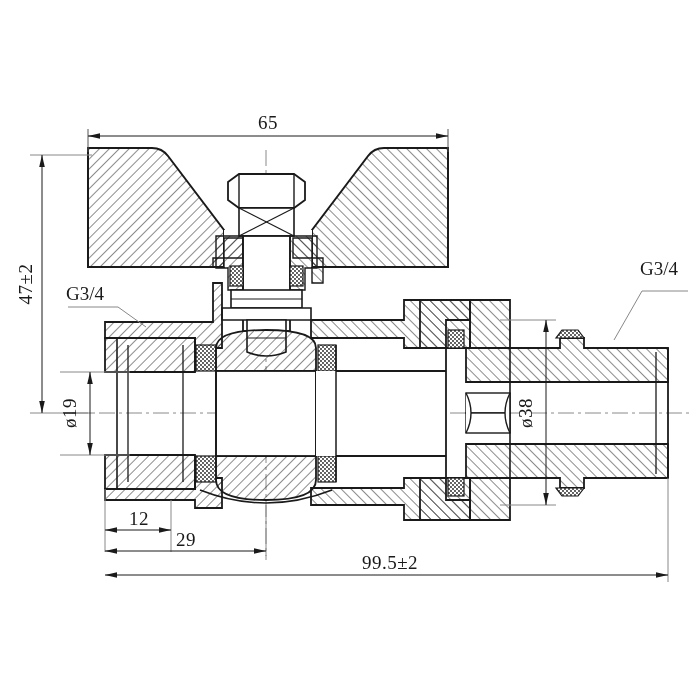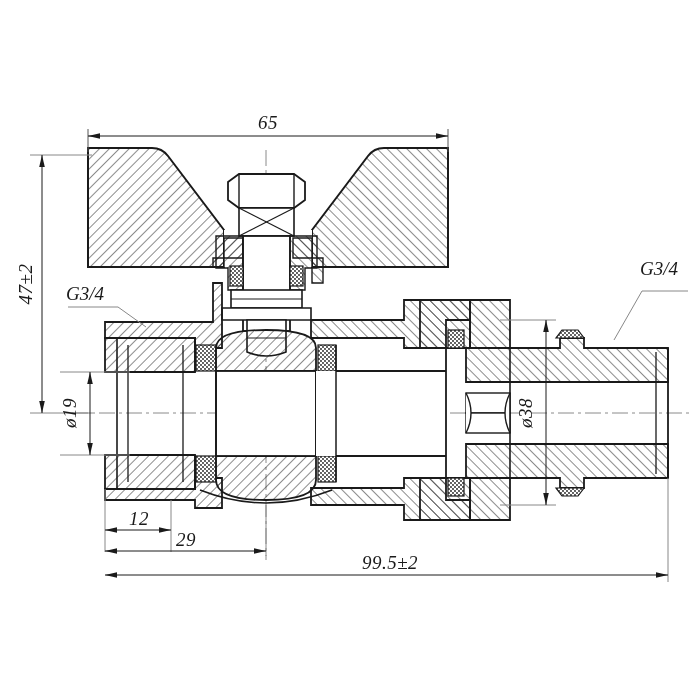--- a/index.html
+++ b/index.html
@@ -12,21 +12,20 @@
     width: 700px;
     height: 700px;
     font-family: "Liberation Serif", "DejaVu Serif", serif;
     overflow: hidden;
   }
   #drawing-root {
     position: relative;
     width: 580px;
     height: 700px;
     background: #ffffff;
-    font-style: italic;
   }
   svg#valve-svg {
     display: block;
     width: 700px;
     height: 700px;
   }
   .dim-text {
     font-family: "Liberation Serif", "DejaVu Serif", serif;
     font-size: 19px;
     fill: #1a1a1a;

